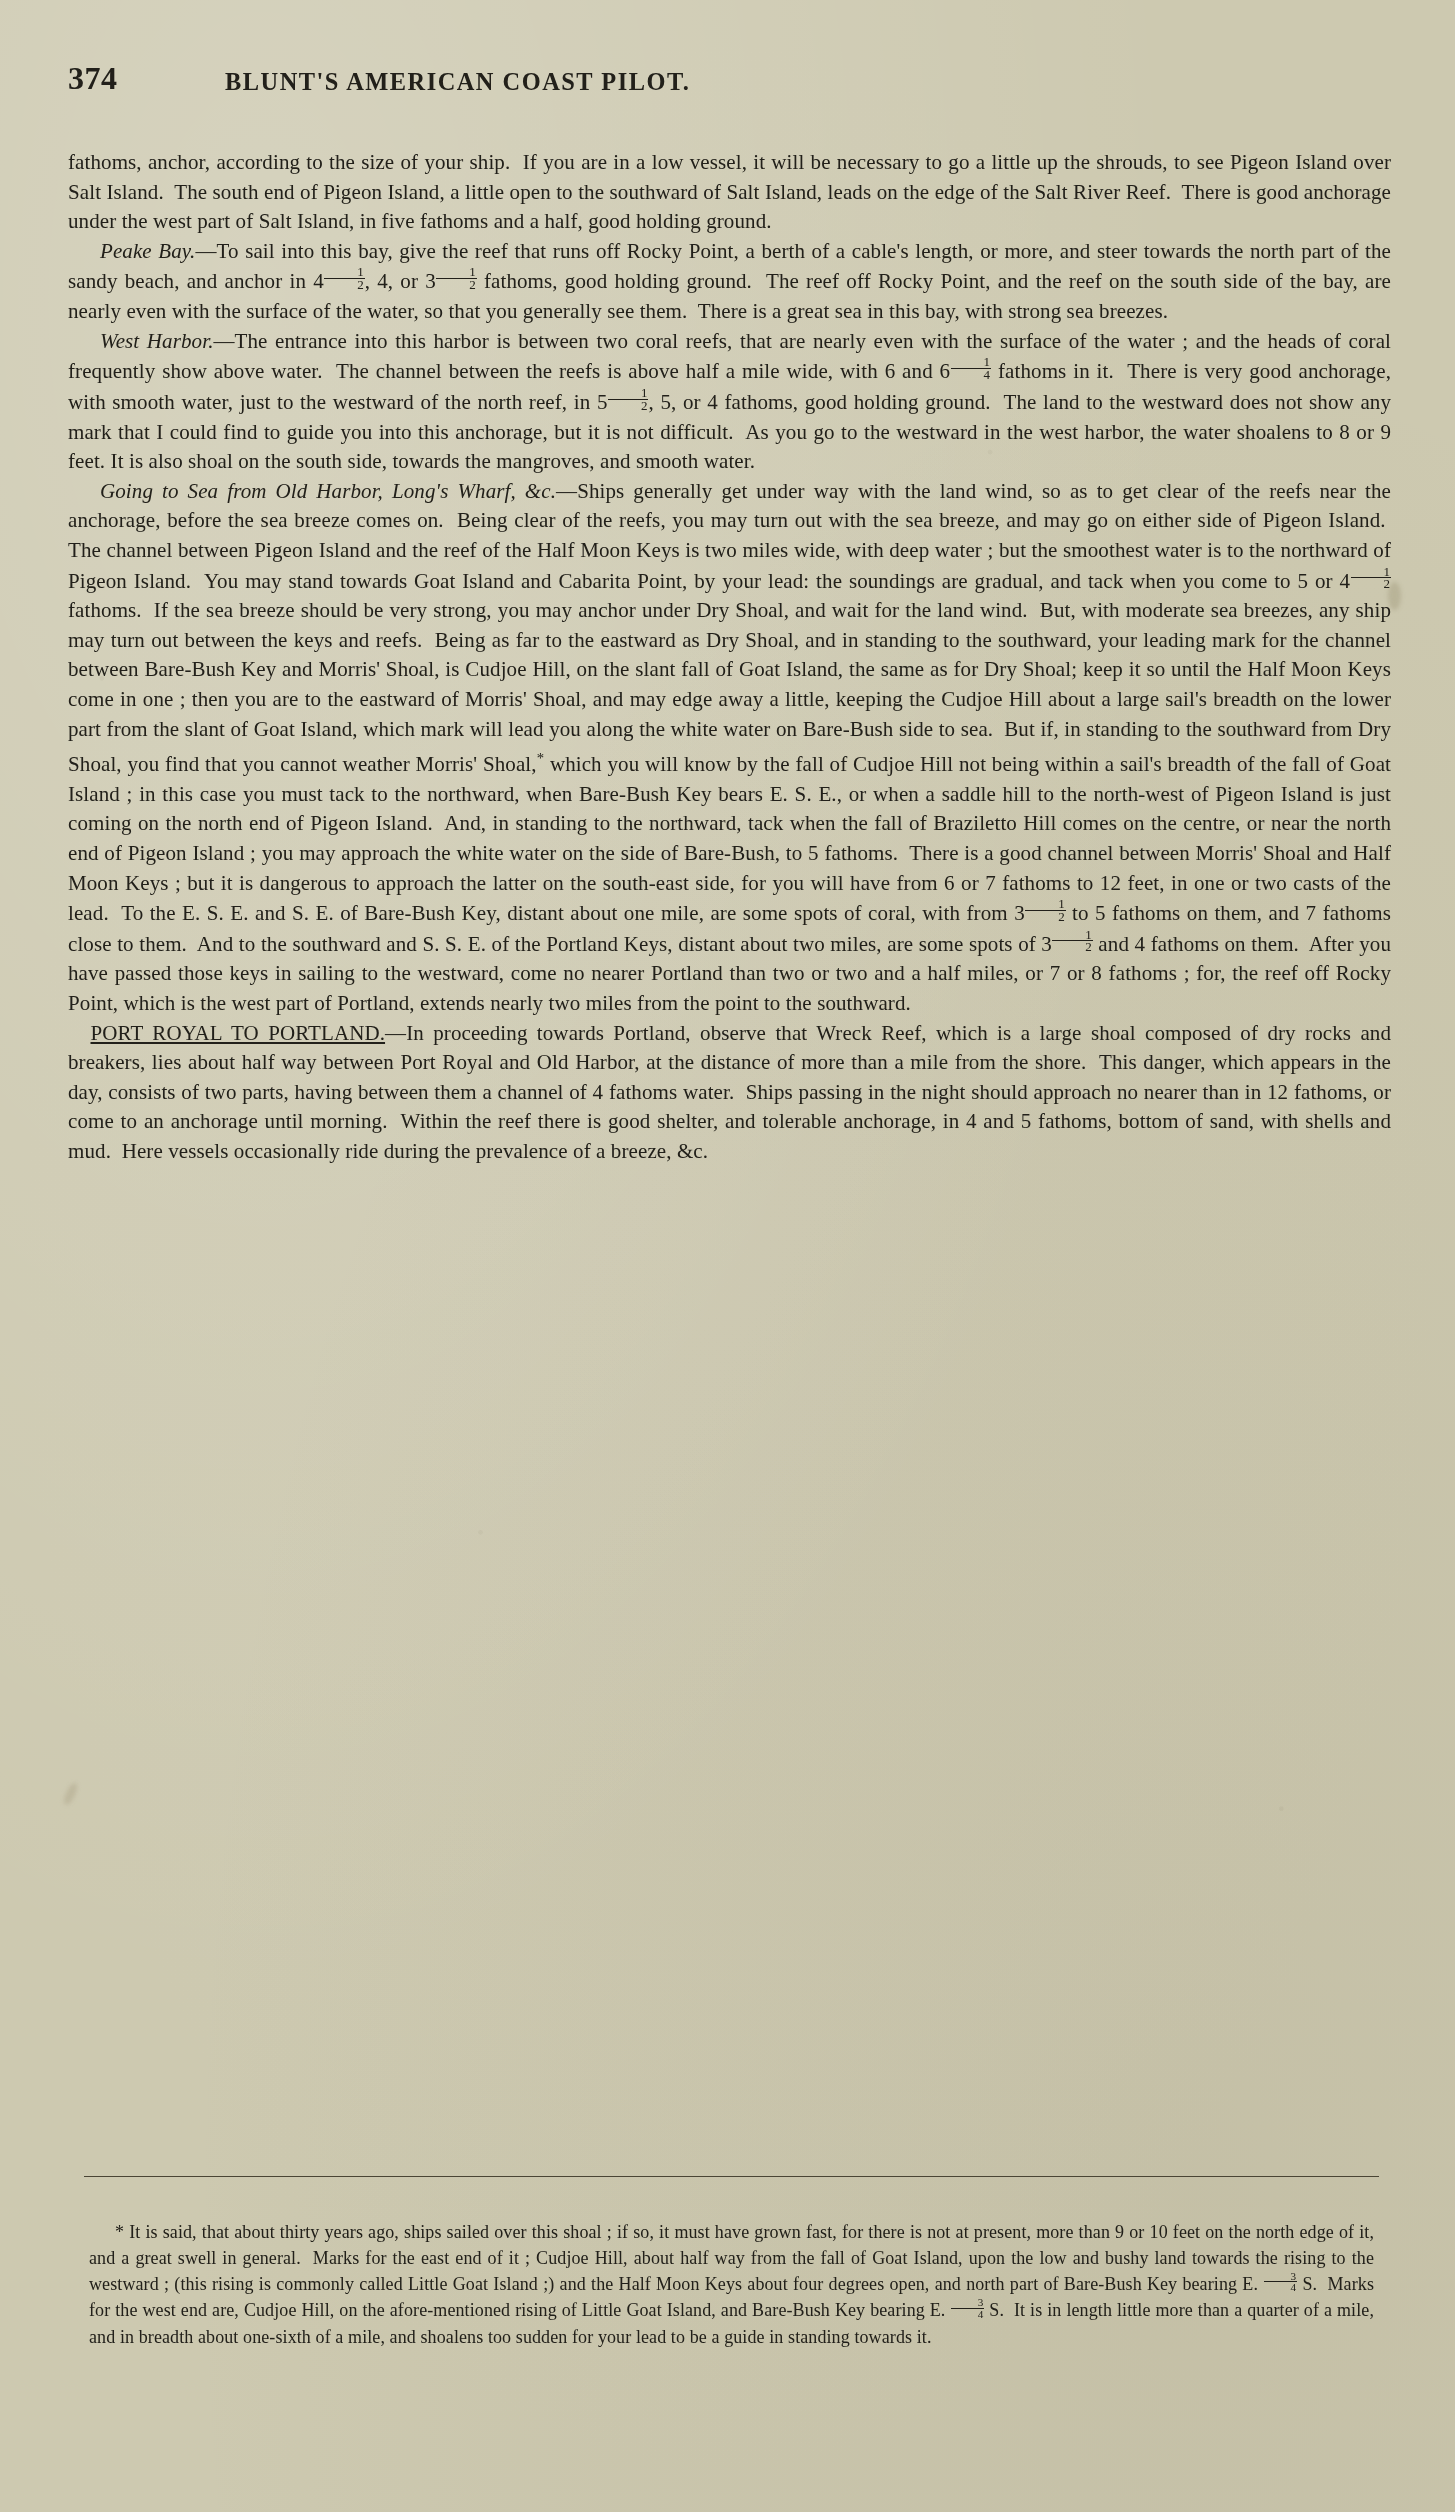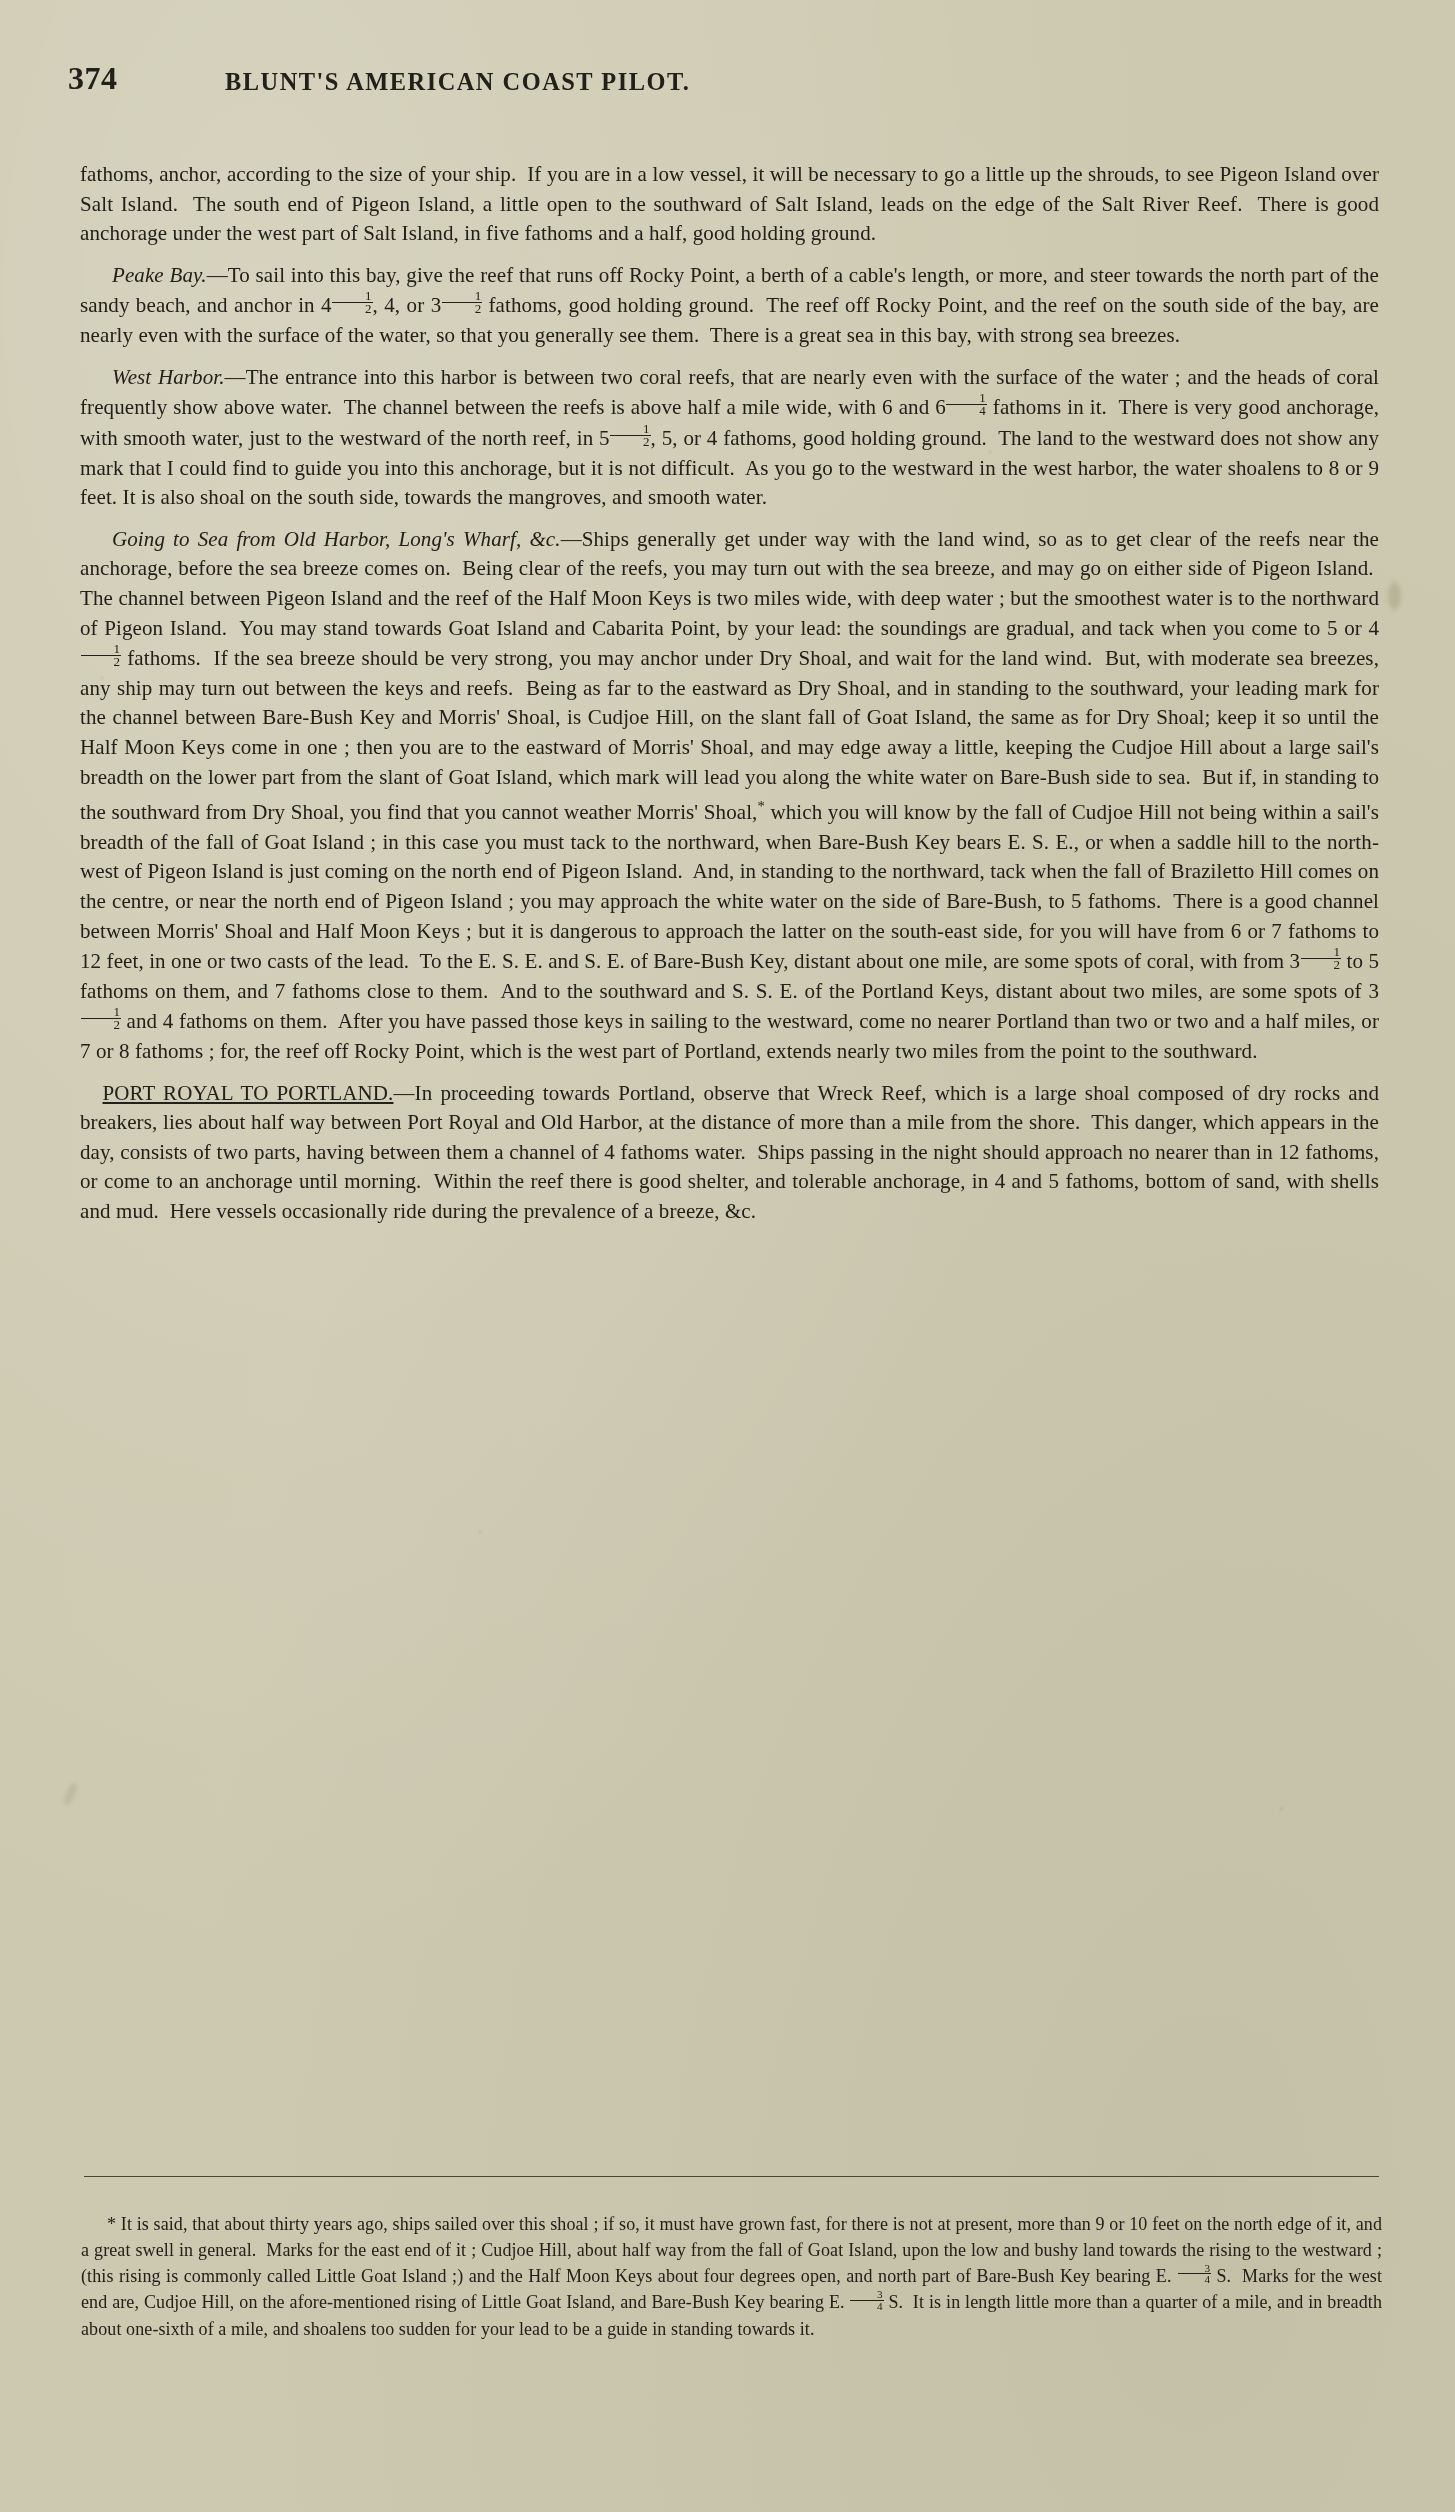--- a/index.html
+++ b/index.html
@@ -79,21 +79,21 @@
     left: 68px;
     top: 148px;
     width: 1323px;
     font-size: 21px;
     line-height: 29.6px;
     text-align: justify;
     text-justify: inter-word;
     letter-spacing: 0.1px;
   }
   .body-block p {
-    margin: 12px;
+    margin: 0;
     text-indent: 0;
   }
   .body-block p.indent {
     text-indent: 32px;
   }
   .body-block p.indent-small {
     text-indent: 22.5px;
   }
   .it { font-style: italic; }
   .sc { font-variant: small-caps; text-decoration: underline; }
@@ -121,21 +121,21 @@
   .footnote {
     position: absolute;
     left: 73px;
     top: 2203px;
     width: 1317px;
     font-size: 18px;
     line-height: 26px;
     text-align: justify;
     letter-spacing: 0.1px;
   }
-  .footnote p { margin: 8px; text-indent: 26px; }
+  .footnote p { margin: 16px; text-indent: 26px; }
 </style>
 </head>
 <body>
 
 <div class="page">
   <div class="grain"></div>
   <div class="spot-a"></div>
   <div class="spot-b"></div>
 
   <div class="header">

